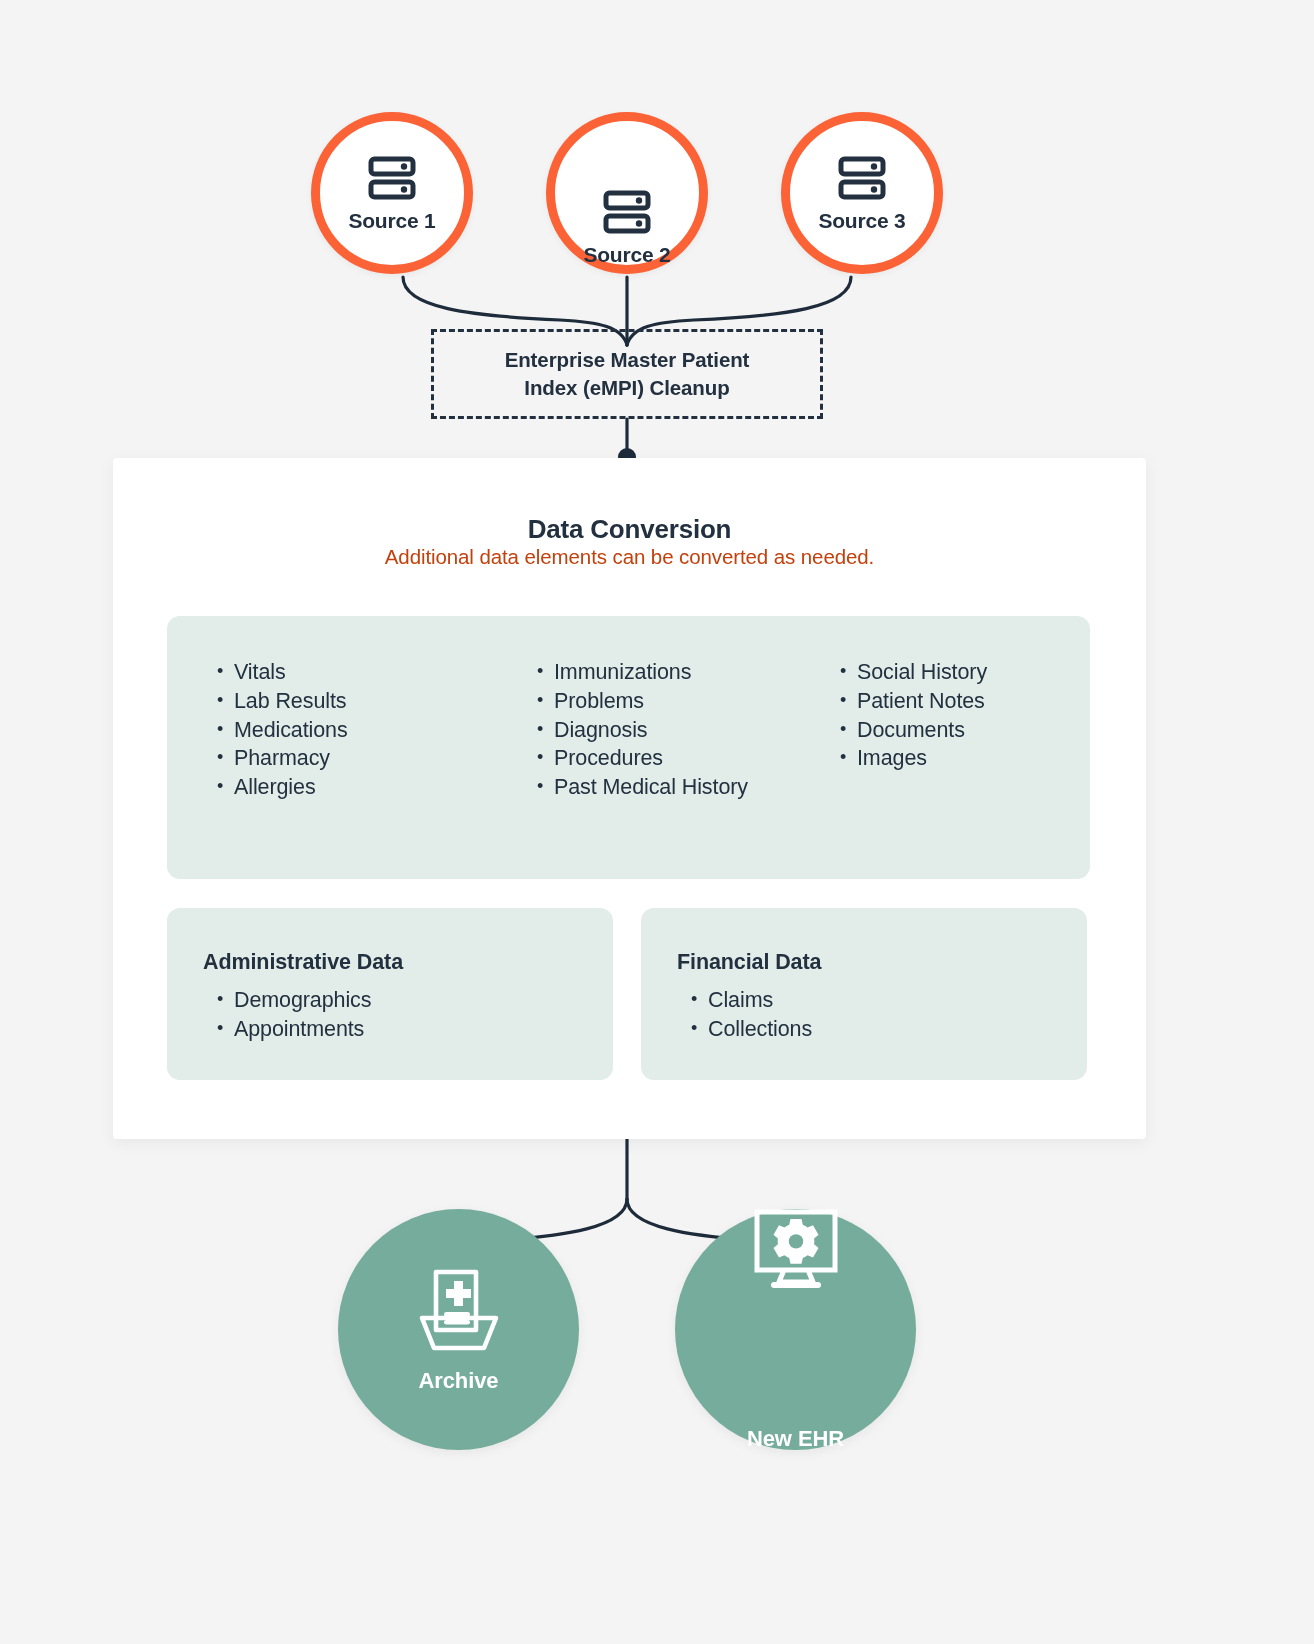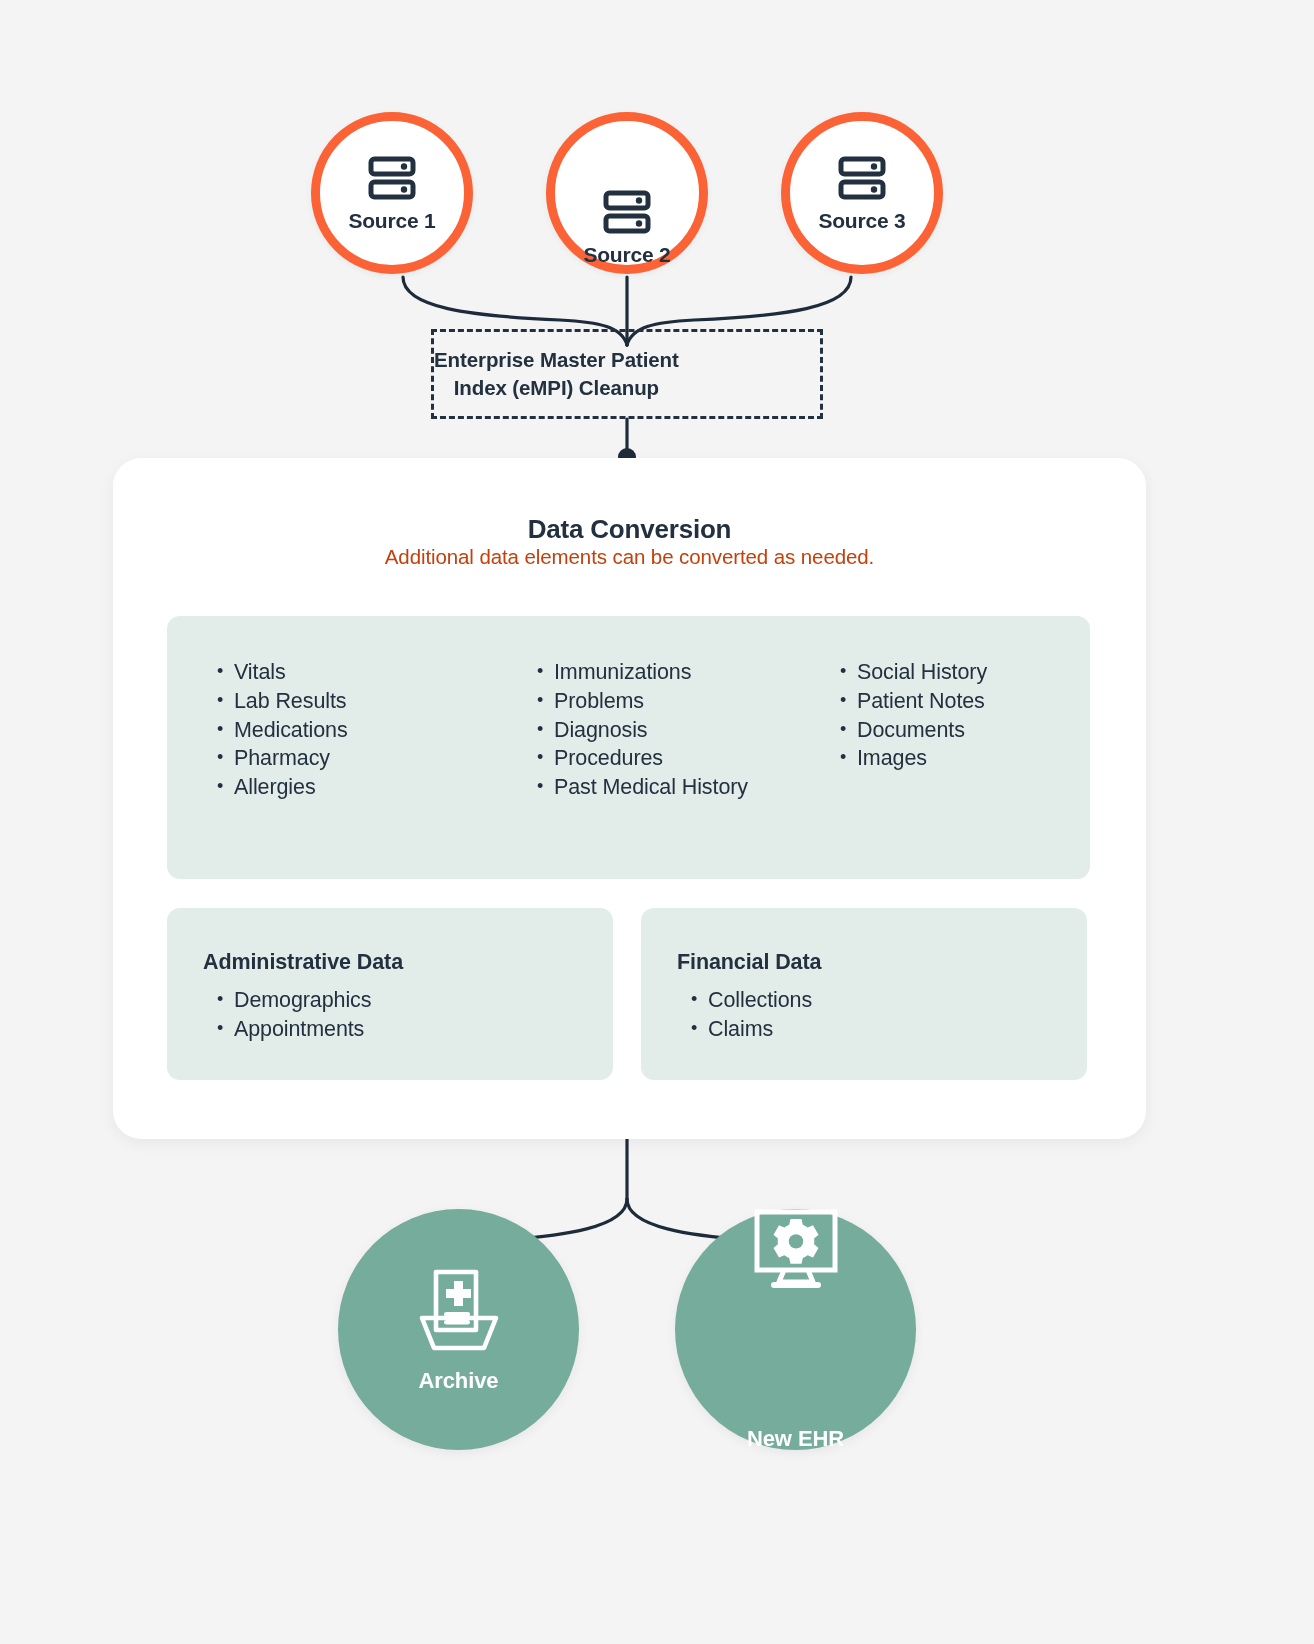--- a/index.html
+++ b/index.html
@@ -69,40 +69,41 @@
     position: absolute;
     left: 431px;
     top: 329px;
     width: 392px;
     height: 90px;
     border: 3px dashed #22303f;
     box-sizing: border-box;
     background: transparent;
     display: flex;
     align-items: center;
+    justify-content: center;
     text-align: center;
     z-index: 3;
   }
   #empi-box .empi-text {
     font-size: 20.5px;
     font-weight: bold;
     line-height: 1.35;
     color: #22303f;
     letter-spacing: -0.1px;
   }
 
   
   #conversion-card {
     position: absolute;
     left: 113px;
     top: 458px;
     width: 1033px;
     height: 681px;
     background: #ffffff;
-    border-radius: 28px;
+    border-radius: 4px;
     box-shadow: 0 4px 16px rgba(0,0,0,0.055);
     z-index: 2;
     box-sizing: border-box;
   }
   #conversion-title {
     text-align: center;
     font-size: 26px;
     font-weight: bold;
     color: #22303f;
     margin-top: 56px;
@@ -321,22 +322,22 @@
       <div class="panel-title">Administrative Data</div>
       <ul class="bullet-list">
         <li>Demographics</li>
         <li>Appointments</li>
       </ul>
     </div>
 
     <div class="panel" id="financial-panel">
       <div class="panel-title">Financial Data</div>
       <ul class="bullet-list">
+        <li>Claims</li>
         <li>Collections</li>
-        <li>Claims</li>
       </ul>
     </div>
   </div>
 
   <div class="output-node" id="archive-node">
     <span class="node-icon">
       <svg width="86" height="84" viewBox="0 0 86 84">
 
         <path d="M20 4 H60 V62 H20 Z" fill="none" stroke="#ffffff" stroke-width="4.6" stroke-linejoin="round"></path>
 

